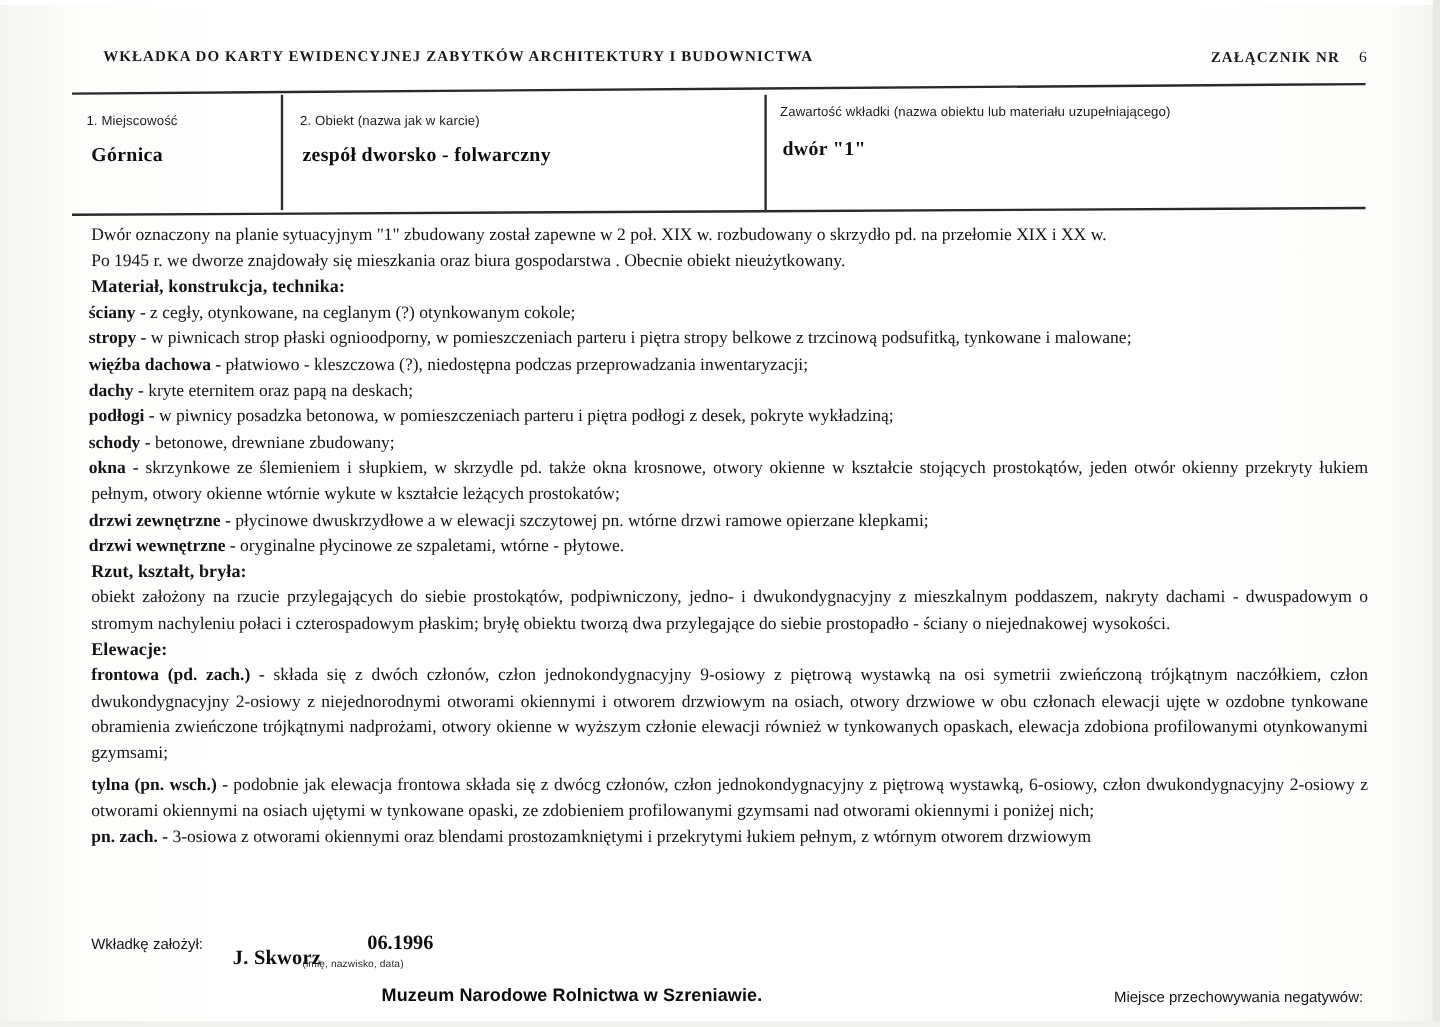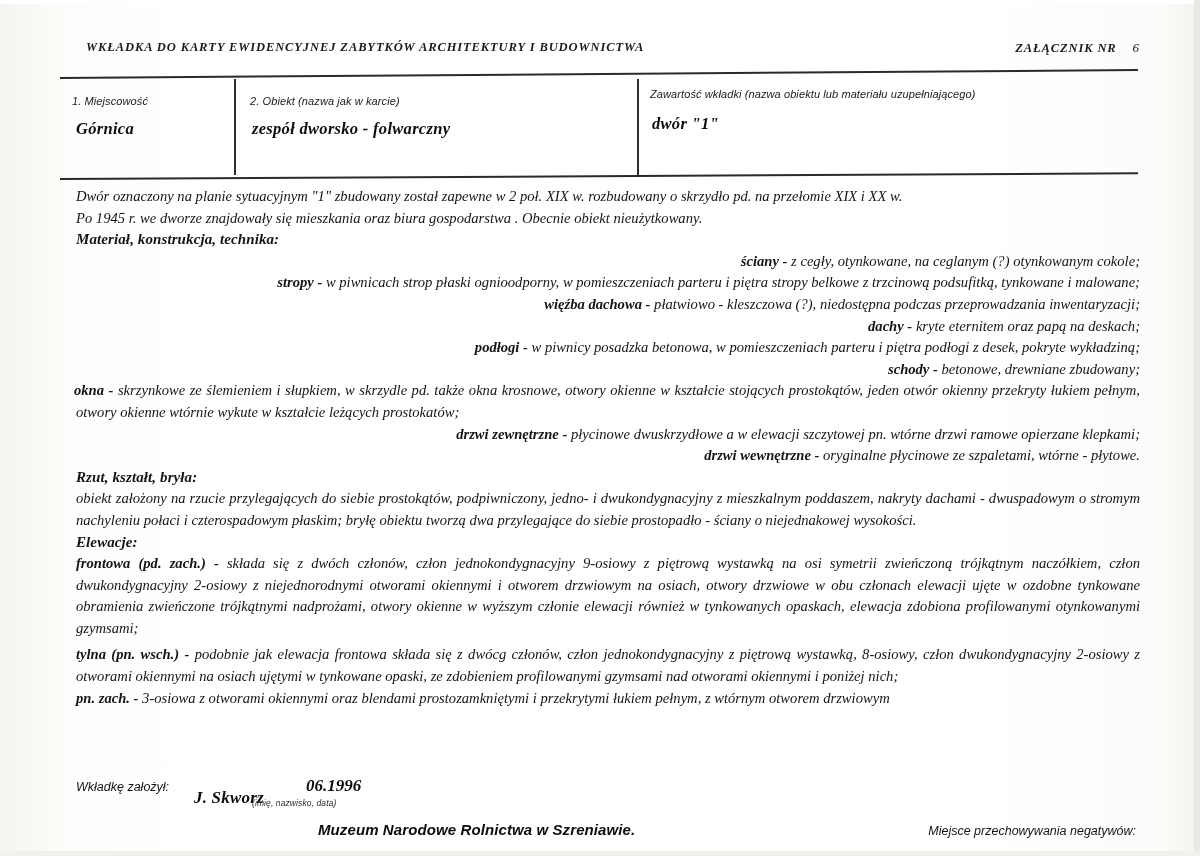--- a/index.html
+++ b/index.html
@@ -10,21 +10,20 @@
   }
 
   #page {
     position: relative;
     width: 1200px;
     height: 856px;
     background: #3b82f6;
     overflow: hidden;
     font-family: "Liberation Serif", "DejaVu Serif", serif;
     color: #111111;
-    font-style: italic;
   }
 
   
   .paper-tint {
     position: absolute;
     left: 0; top: 0; right: 0; bottom: 0;
     background:
       linear-gradient(90deg, #f4f4f0 0px, #fdfdfb 70px, #ffffff 200px, #ffffff 980px, #fbfbf9 1160px, #f2f2ee 1200px);
     pointer-events: none;
   }
@@ -158,21 +157,20 @@
     font-weight: bold;
     font-size: 15px;
     letter-spacing: 0.1px;
     margin-top: 2px;
   }
 
   .item {
     margin-top: 5px;
     padding-left: 14px;
     text-indent: -2px;
-    text-align: right;
   }
   .item .term {
     font-weight: bold;
   }
 
   .block {
     margin-top: 1px;
   }
   .block .term { font-weight: bold; }
 
@@ -349,21 +347,21 @@
 
     <p class="sec-head indent-1">Elewacje:</p>
 
     <p class="block indent-2 just">
       <span class="term">frontowa (pd. zach.) -</span>
       <span>składa się z dwóch członów, człon jednokondygnacyjny 9-osiowy z piętrową wystawką na osi symetrii zwieńczoną trójkątnym naczółkiem, człon dwukondygnacyjny 2-osiowy z niejednorodnymi otworami okiennymi i otworem drzwiowym na osiach, otwory drzwiowe w obu członach elewacji ujęte w ozdobne tynkowane obramienia zwieńczone trójkątnymi nadprożami, otwory okienne w wyższym członie elewacji również w tynkowanych opaskach, elewacja zdobiona profilowanymi otynkowanymi gzymsami;</span>
     </p>
 
     <p class="block indent-2 just" style="margin-top:5px;">
       <span class="term">tylna (pn. wsch.) -</span>
-      <span>podobnie jak elewacja frontowa składa się z dwócg członów, człon jednokondygnacyjny z piętrową wystawką, 8-osiowy, człon dwukondygnacyjny 2-osiowy z otworami okiennymi na osiach ujętymi w tynkowane opaski, ze zdobieniem profilowanymi gzymsami nad otworami okiennymi i poniżej nich;</span>
+      <span>podobnie jak elewacja frontowa składa się z dwócg członów, człon jednokondygnacyjny z piętrową wystawką, 6-osiowy, człon dwukondygnacyjny 2-osiowy z otworami okiennymi na osiach ujętymi w tynkowane opaski, ze zdobieniem profilowanymi gzymsami nad otworami okiennymi i poniżej nich;</span>
     </p>
 
     <p class="block indent-2">
       <span class="term">pn. zach. -</span>
       <span>3-osiowa z otworami okiennymi oraz blendami prostozamkniętymi i przekrytymi łukiem pełnym, z wtórnym otworem drzwiowym</span>
     </p>
 
   </div>
 
   <div class="footer">

